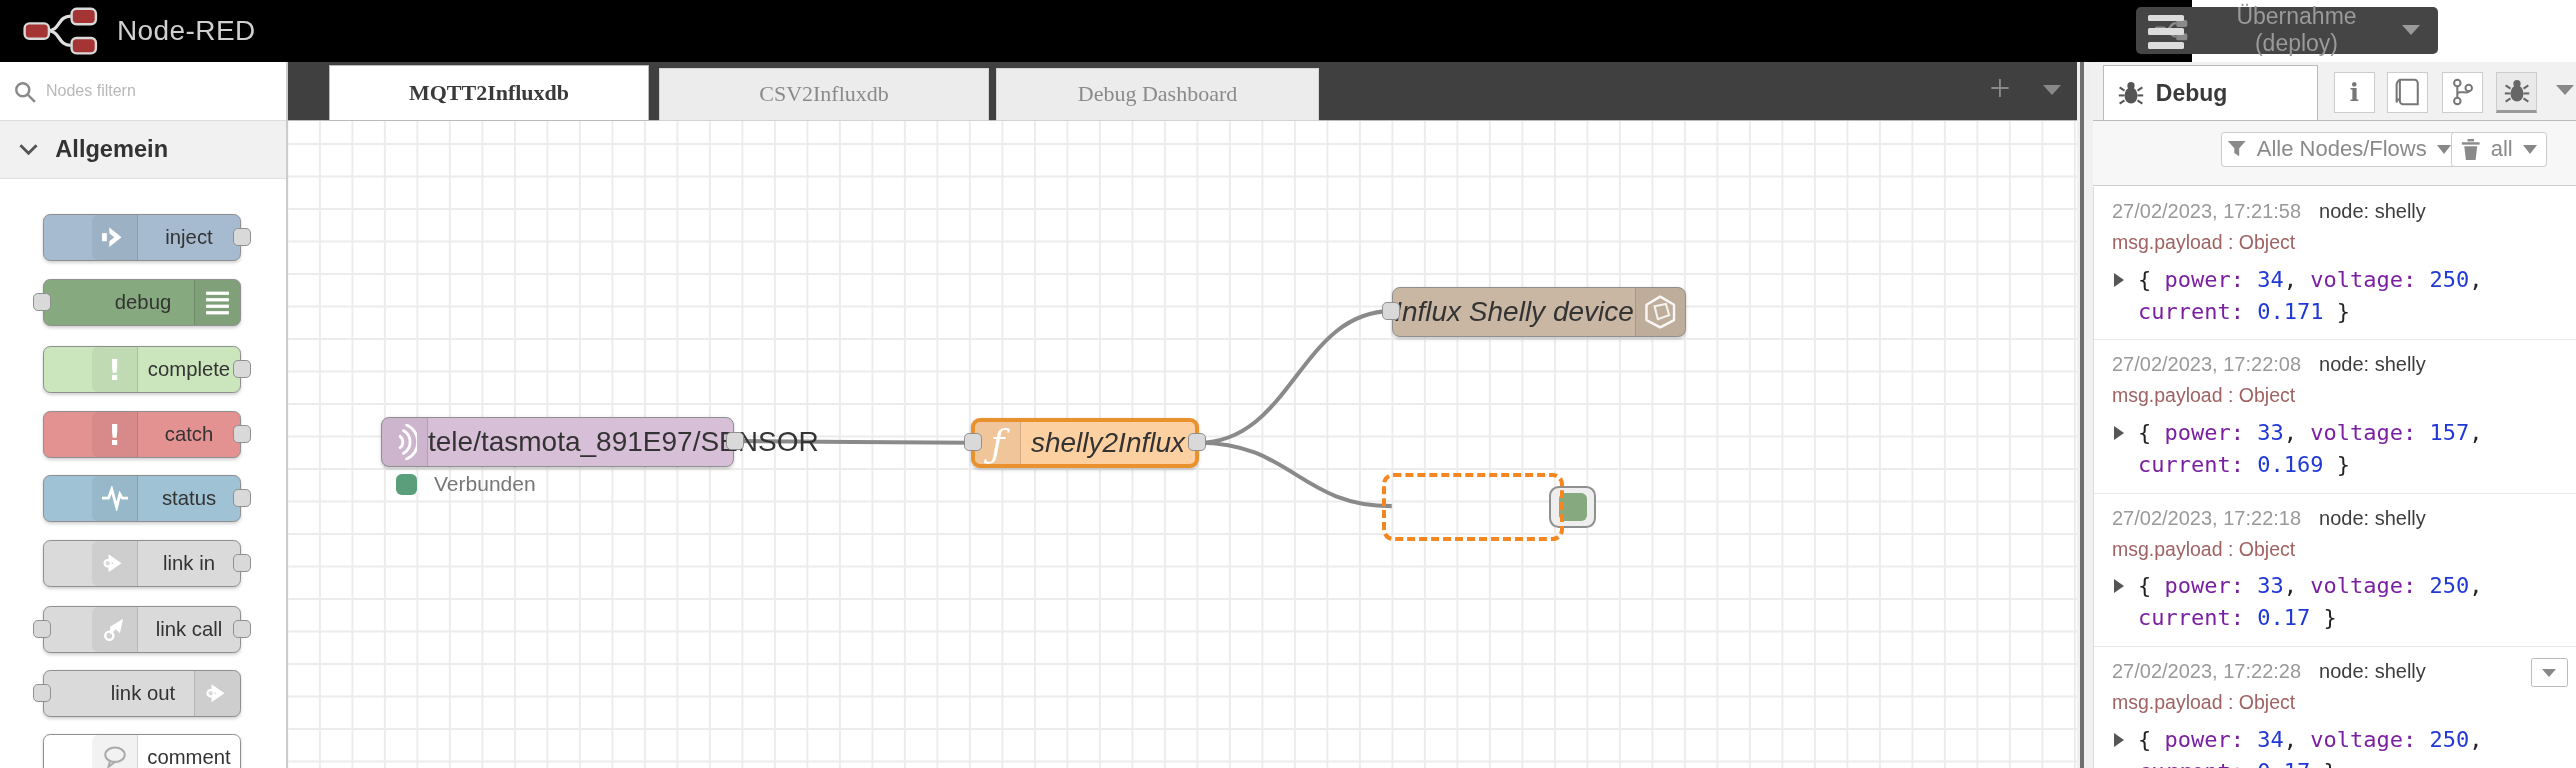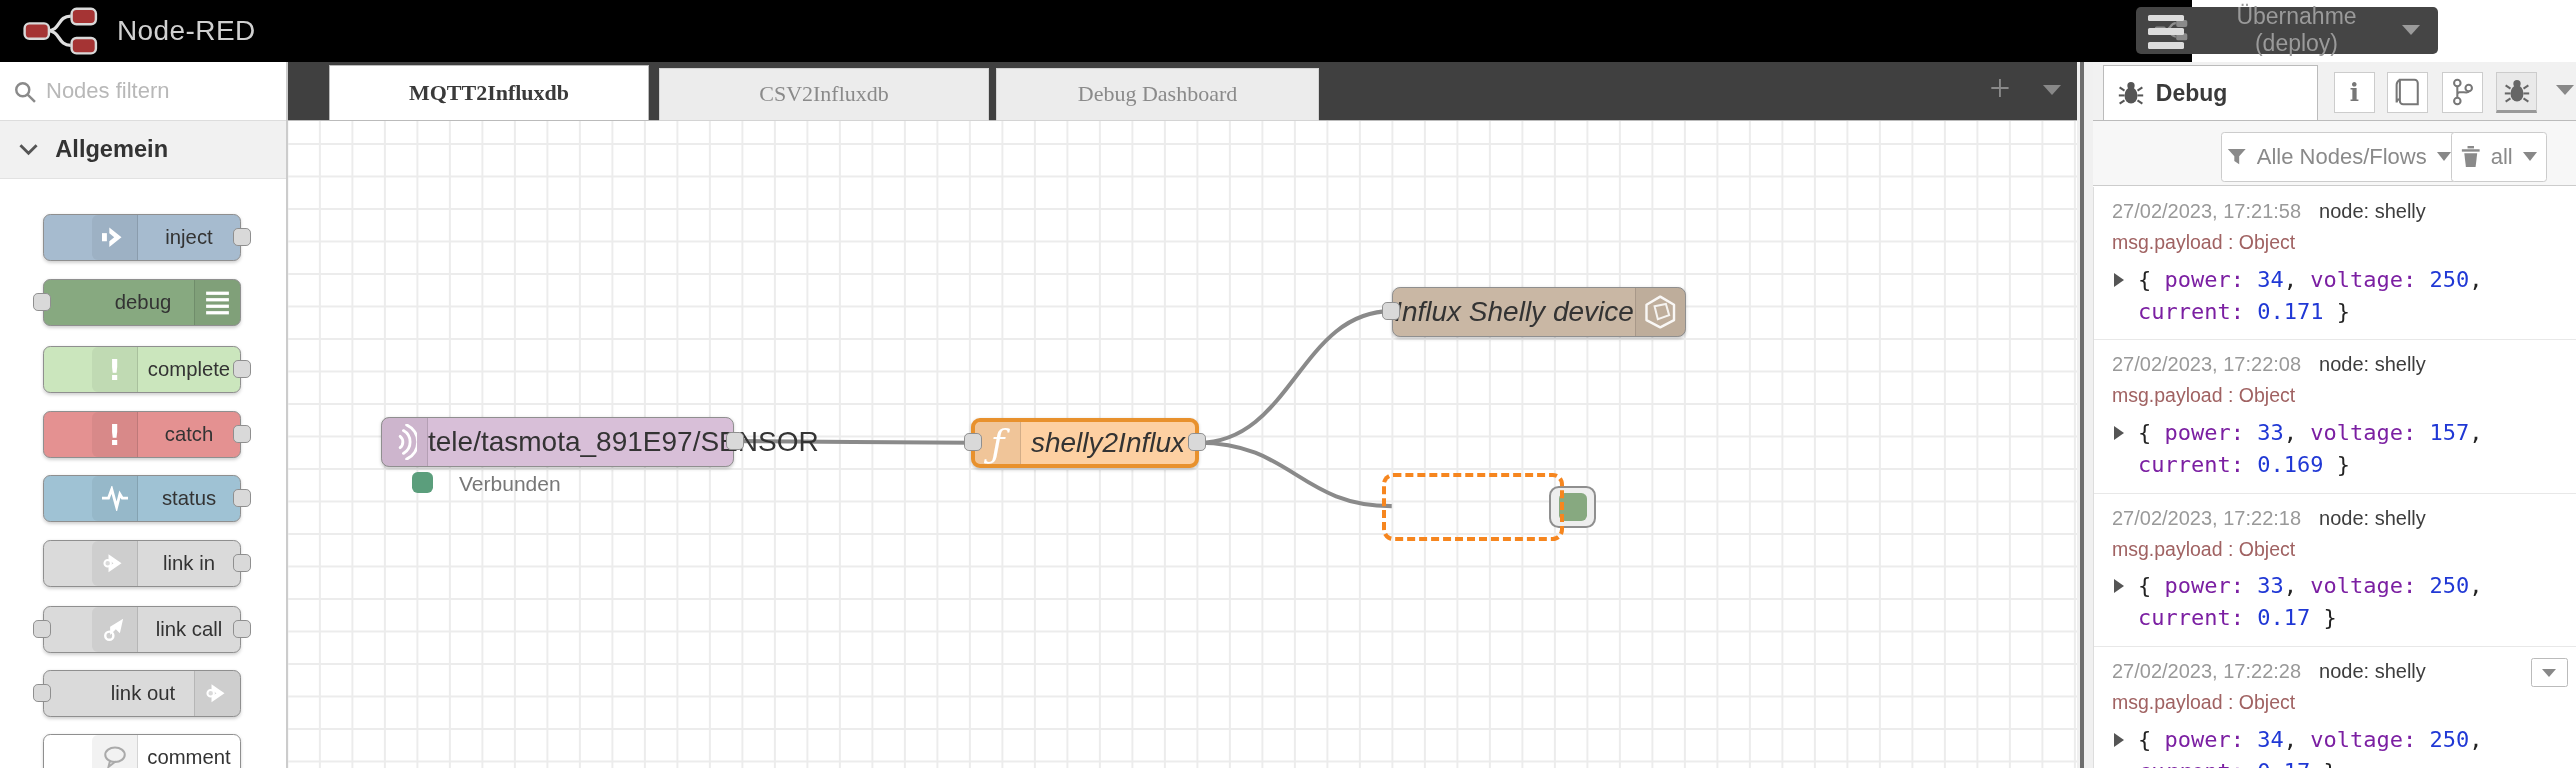--- a/index.html
+++ b/index.html
@@ -13,21 +13,21 @@
     display:flex; align-items:center; gap:13px; padding:0 18px; }
   .deploy-label { color:#9a9a9a; font-size:23px; flex:1; text-align:center; }
   .caret { width:0; height:0; border-left:9px solid transparent; border-right:9px solid transparent; border-top:10.6px solid #888; display:inline-block; }
   .deploy-btn .caret { border-top-color:#9a9a9a; }
   .hamburger { position:absolute; right:8.1px; top:14.6px; width:36px; height:34px; display:flex; flex-direction:column; justify-content:space-between; cursor:pointer; }
   .hamburger span { display:block; height:6.5px; border-radius:1.6px; background:#dcdcdc; }
 
   
   .palette { position:absolute; left:0; top:62px; width:288px; bottom:0; background:#fff; border-right:2.4px solid #ccc; z-index:10; }
   .search-row { position:relative; height:59px; border-bottom:1.6px solid #ddd; background:#fff; }
-  .search-row input { position:absolute; left:46px; top:0; width:228px; height:57px; border:none; outline:none; font-size:22px; color:#333; background:transparent; font-family:"Liberation Sans",sans-serif; }
+  .search-row input { position:absolute; left:46px; top:0; width:228px; height:57px; border:none; outline:none; font-size:16px; color:#333; background:transparent; font-family:"Liberation Sans",sans-serif; }
   .search-row input::placeholder { color:#b8b8b8; }
   .search-icon { position:absolute; left:13px; top:18px; }
   .cat-header { height:58px; background:#f1f1f1; border-bottom:1.6px solid #e2e2e2; display:flex; align-items:center; gap:16.3px; padding-left:18px; cursor:pointer; }
   .cat-label { font-size:23.6px; font-weight:bold; color:#333; }
   .pal-body { position:relative; }
   .pal-node { position:absolute; left:43px; width:198px; height:47px; border:1.6px solid #8f8f8f; border-radius:7.3px;
     box-shadow:0 1.6px 3.3px rgba(0,0,0,.18); display:flex; cursor:grab;padding-left:48px; }
   .pn-icon { width:46px; flex:0 0 46px; background:rgba(0,0,0,.05); display:flex; align-items:center; justify-content:center; }
   .pn-icon.left { border-right:1.6px solid rgba(0,0,0,.12); border-radius:5.7px 0 0 5.7px; }
   .pn-icon.right { border-left:1.6px solid rgba(0,0,0,.12); border-radius:0 5.7px 5.7px 0; }
@@ -51,41 +51,41 @@
   .fnode { position:absolute; height:50px; border:1.6px solid #8f8f8f; border-radius:8.1px; display:flex; box-shadow:0 1.6px 3.3px rgba(0,0,0,.2); cursor:grab; z-index:3; }
   .fnode .body { flex:1; display:flex; align-items:center; justify-content:center; font-size:28px; color:#333; white-space:nowrap; }
   .fnode .body.it { font-style:italic; }
   .node-mqtt { left:93px; top:296px; width:353px; background:#d8bfd8; }
   .node-func { left:683px; top:297px; width:228px; height:50px; background:#fdd0a2; border:4.1px solid #e8912d; border-radius:9px; }
   .node-influx { left:1104px; top:166px; width:294px; background:#c9b7a4; }
   .node-shelly { left:1104px; top:361px; width:163px; background:#87a980; }
   .sel-outline { position:absolute; left:1094px; top:352px; width:182px; height:68px; border:4.1px dashed #f6861f; border-radius:11.4px; z-index:4; pointer-events:none; }
   .dbg-toggle { position:absolute; left:1261px; top:365px; width:47px; height:42px; background:#eee; border:2.4px solid #8f8f8f; border-radius:9.8px; z-index:2; cursor:pointer; }
   .dbg-toggle .inner { position:absolute; left:8.1px; top:4.9px; width:28px; height:28px; background:#87a980; border-radius:5.7px; }
-  .status-row { position:absolute; left:124px; top:351px; display:flex; gap:26px; z-index:3; }
+  .status-row { position:absolute; left:108px; top:351px; display:flex; align-items:center; gap:17px; z-index:3; }
   .status-dot { width:21px; height:21px; background:#5b9e7c; border-radius:5.7px; }
   .status-text { font-size:21px; color:#777; }
   .func-f { color:#fff; font-family:"DejaVu Serif",serif; font-style:italic; font-size:37px; line-height:37px; }
 
   
   .splitter { position:absolute; left:2077px; top:62px; width:16.3px; bottom:0; background:#f0f0f0; cursor:col-resize; }
   .splitter::before { content:""; position:absolute; left:3.3px; top:0; bottom:0; width:3.3px; background:#6e6e6e; }
 
   
   .sidebar { position:absolute; left:2093px; top:62px; right:0; bottom:0; background:#fff; }
   .sb-tabrow { position:relative; height:59px; background:#f1f1f1; border-bottom:1.6px solid #bbb; }
   .sb-tab { position:absolute; left:9.8px; top:3.3px; width:215px; height:55px; background:#fff; border:1.6px solid #bbb; border-bottom:none;
     display:flex; align-items:center; gap:11.4px; padding-left:14.6px; cursor:pointer; }
   .sb-tab span { font-size:23px; font-weight:bold; color:#3a3a3a; }
   .sb-btn { position:absolute; top:9.8px; width:41px; height:41px; background:#fff; border:1.6px solid #ccc; display:flex; align-items:center; justify-content:center; cursor:pointer; }
   .sb-btn.active { background:#e9e9e9; border-bottom:3.3px solid #999; }
   .sb-caret { position:absolute; left:463px; top:23px; cursor:pointer; }
   .iserif { font-family:"DejaVu Serif",serif; font-weight:bold; font-size:24.4px; color:#777; }
   .filter-row { position:relative; height:65px; background:#f7f7f7; border-bottom:1.6px solid #ccc; }
-  .f-btn { position:absolute; top:10.6px; height:50px; background:#fff; border:1.6px solid #ccc; border-radius:3.3px;
+  .f-btn { position:absolute; top:10.6px; height:35px; background:#fff; border:1.6px solid #ccc; border-radius:3.3px;
     display:flex; align-items:center; justify-content:center; gap:9.8px; font-size:22px; color:#8a8a8a; cursor:pointer; }
   .f-btn .caret { border-left-width:7.3px; border-right-width:7.3px; border-top-width:9px; }
   .btn-filter { left:128px; width:236px; } .btn-clear { left:358px; width:96px; }
   .messages { position:absolute; left:0; top:125px; right:0; bottom:0; border-left:1.6px solid #ddd; background:#fff; overflow:hidden; }
   .msg { position:relative; padding:13px 9.8px 11.4px 18px; border-bottom:1.6px solid #e8e8e8; }
   .msg-head { font-size:20px; color:#999; }
   .msg-head .src { color:#3d3d3d; margin-left:18px; }
   .msg-prop { font-size:19.5px; color:#a06262; margin-top:8.1px; }
   .payload { position:relative; margin-top:9.8px; padding-left:26px; font-family:"DejaVu Sans Mono",monospace; font-size:22px; line-height:32px; color:#222; }
   .tri { position:absolute; left:1.6px; top:9px; width:0; height:0; border-top:7.3px solid transparent; border-bottom:7.3px solid transparent; border-left:10.6px solid #555; cursor:pointer; }

